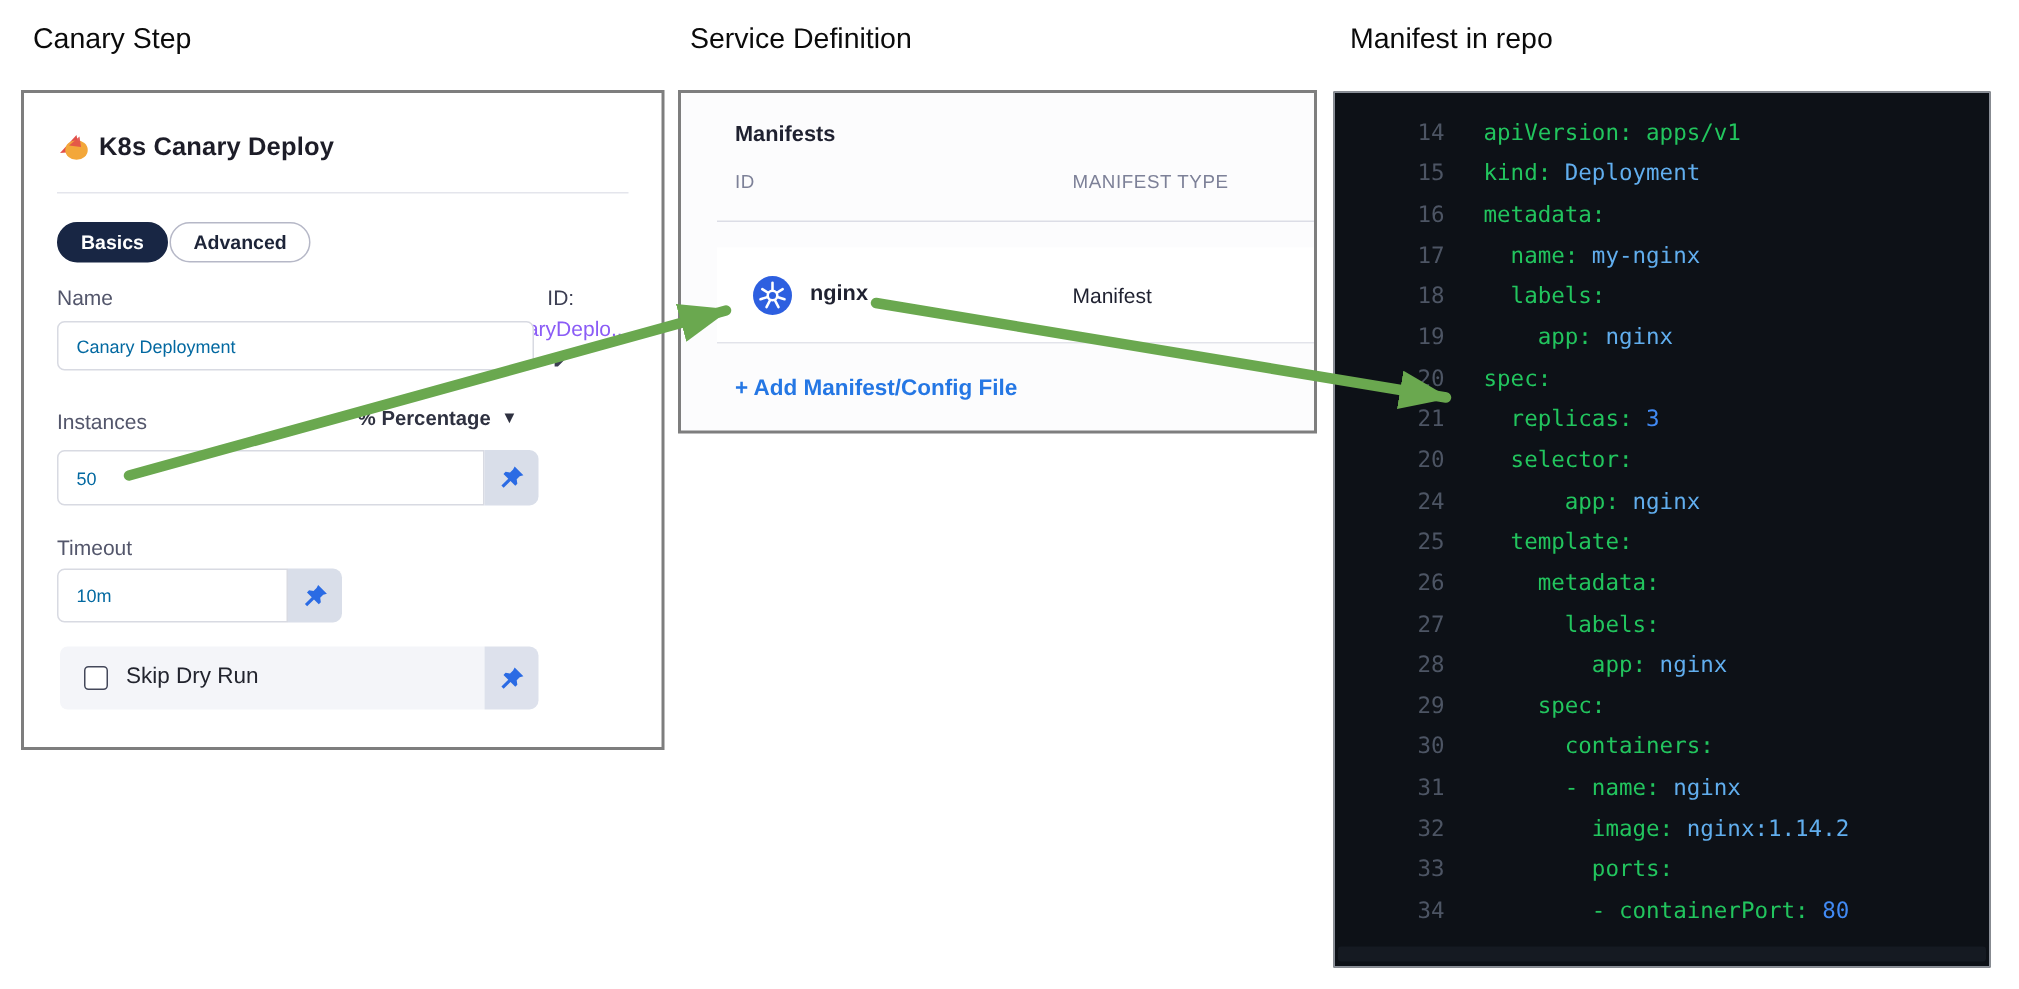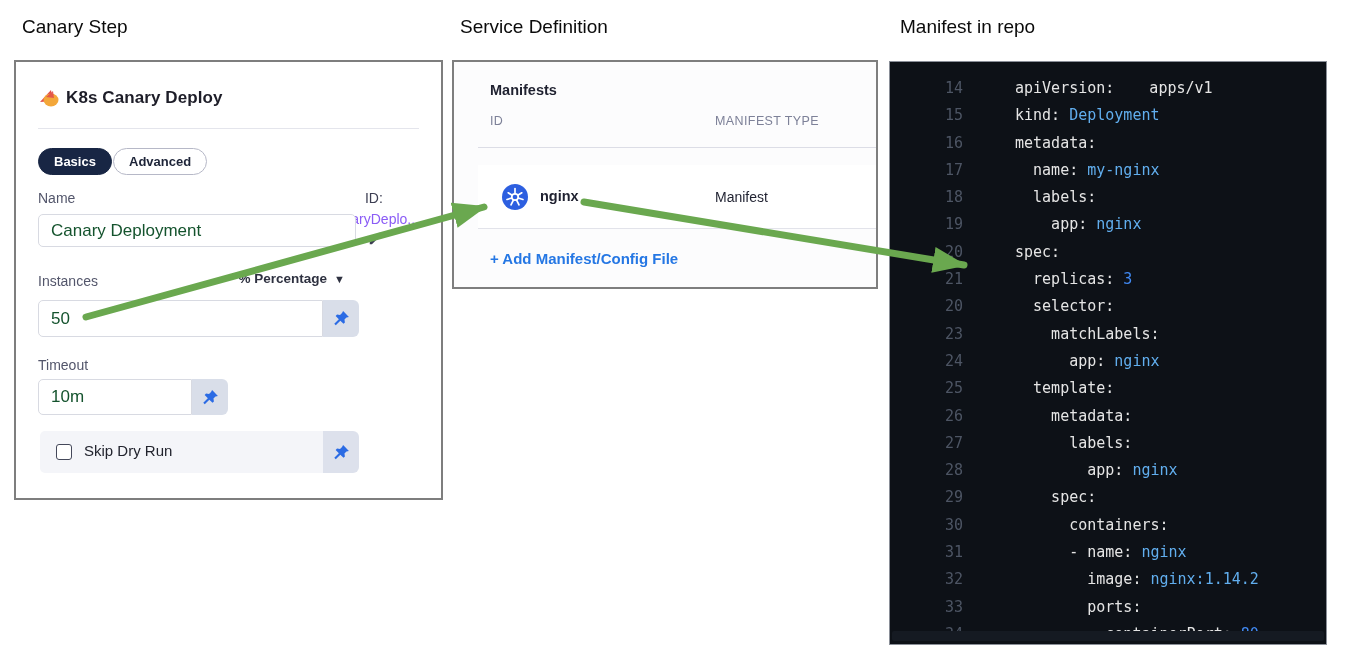--- a/index.html
+++ b/index.html
@@ -20,22 +20,22 @@
               display:flex; align-items:center; padding:0 15px; cursor:pointer; }
   .tab-active { left:22px; background:#182644; color:#ffffff; border:1px solid #182644; }
   .tab-inactive { left:97px; background:#ffffff; color:#1d2438; border:1px solid #b6b8c7; }
 
   .field-label { font-size:14px; color:#53566b; }
   .id-group { right:22px; top:128px; display:flex; align-items:center; gap:5px; font-size:14px;flex-direction:column; }
   .id-prefix { color:#3c3e52; }
   .id-link { color:#8b5cf6; cursor:pointer; }
   .pencil-icon { width:14px; height:14px; cursor:pointer; margin-left:3px; }
 
-  .text-input { border:1px solid #d8dae2; border-radius:5px; background:#fff; font-size:17px;
-                color:#14532d; padding:0 12px; font-family:"Liberation Sans", sans-serif; outline:none; }
+  .text-input { border:1px solid #d8dae2; border-radius:5px; background:#fff; font-size:12px;
+                color:#0369a1; padding:0 12px; font-family:"Liberation Sans", sans-serif; outline:none; }
 
   .unit-select { right:96px; top:209px; display:flex; align-items:center; gap:7px; font-size:13.5px;
                  font-weight:600; color:#2e3140; cursor:pointer; }
   .caret-down { font-size:11px; color:#2e3140; }
 
   .pin-btn { background:#d9dee9; display:flex; align-items:center; justify-content:center;
              border-radius:0 6px 6px 0; cursor:pointer; }
   .pin-btn svg { width:17px; height:17px; }
 
   .skip-row { left:24px; top:369px; width:283px; height:42px; background:#f4f5f9; border-radius:5px 0 0 5px; }
@@ -57,21 +57,21 @@
   .add-link { left:36px; top:188px; font-size:15px; font-weight:600; color:#2577e4; cursor:pointer; }
 
   
   #panel-code { left:889px; top:61px; width:438px; height:584px; background:#0d1117;
                 border:1px solid #8a8f98; overflow:hidden; }
   .code-wrap { position:absolute; left:0; top:13px; right:0; font-family:"DejaVu Sans Mono", monospace;
                font-size:15px; line-height:27.3px;padding-left:24px; }
   .code-line { display:flex; height:27.3px; }
   .ln { width:49px; text-align:right; color:#4d5564; flex:none; }
   .code { margin-left:26px; white-space:pre; }
-  .seg.g { color:#e5e5e5;margin-left:26px; }
+  .seg.g { color:#22c55e; }
   .seg.b { color:#61aeee; }
   .seg.n { color:#418af4; }
   .scroll-strip { position:absolute; left:2px; right:2px; bottom:3px; height:10px; background:#151a22; border-radius:2px; }
 
   
   #arrows { position:absolute; left:0; top:0; width:1346px; height:659px; pointer-events:none; z-index:20; }
 </style>
 </head>
 <body>
 
@@ -191,24 +191,20 @@
       </div>
       <div class="code-line">
         <span class="ln">21</span>
         <span class="code"><span class="seg g">  replicas:</span><span class="seg n"> 3</span></span>
       </div>
       <div class="code-line">
         <span class="ln">20</span>
         <span class="code"><span class="seg g">  selector:</span></span>
       </div>
       <div class="code-line">
-        <span class="ln">23</span>
-        <span class="code"><span class="seg g">    matchLabels:</span></span>
-      </div>
-      <div class="code-line">
         <span class="ln">24</span>
         <span class="code"><span class="seg g">      app:</span><span class="seg b"> nginx</span></span>
       </div>
       <div class="code-line">
         <span class="ln">25</span>
         <span class="code"><span class="seg g">  template:</span></span>
       </div>
       <div class="code-line">
         <span class="ln">26</span>
         <span class="code"><span class="seg g">    metadata:</span></span>

